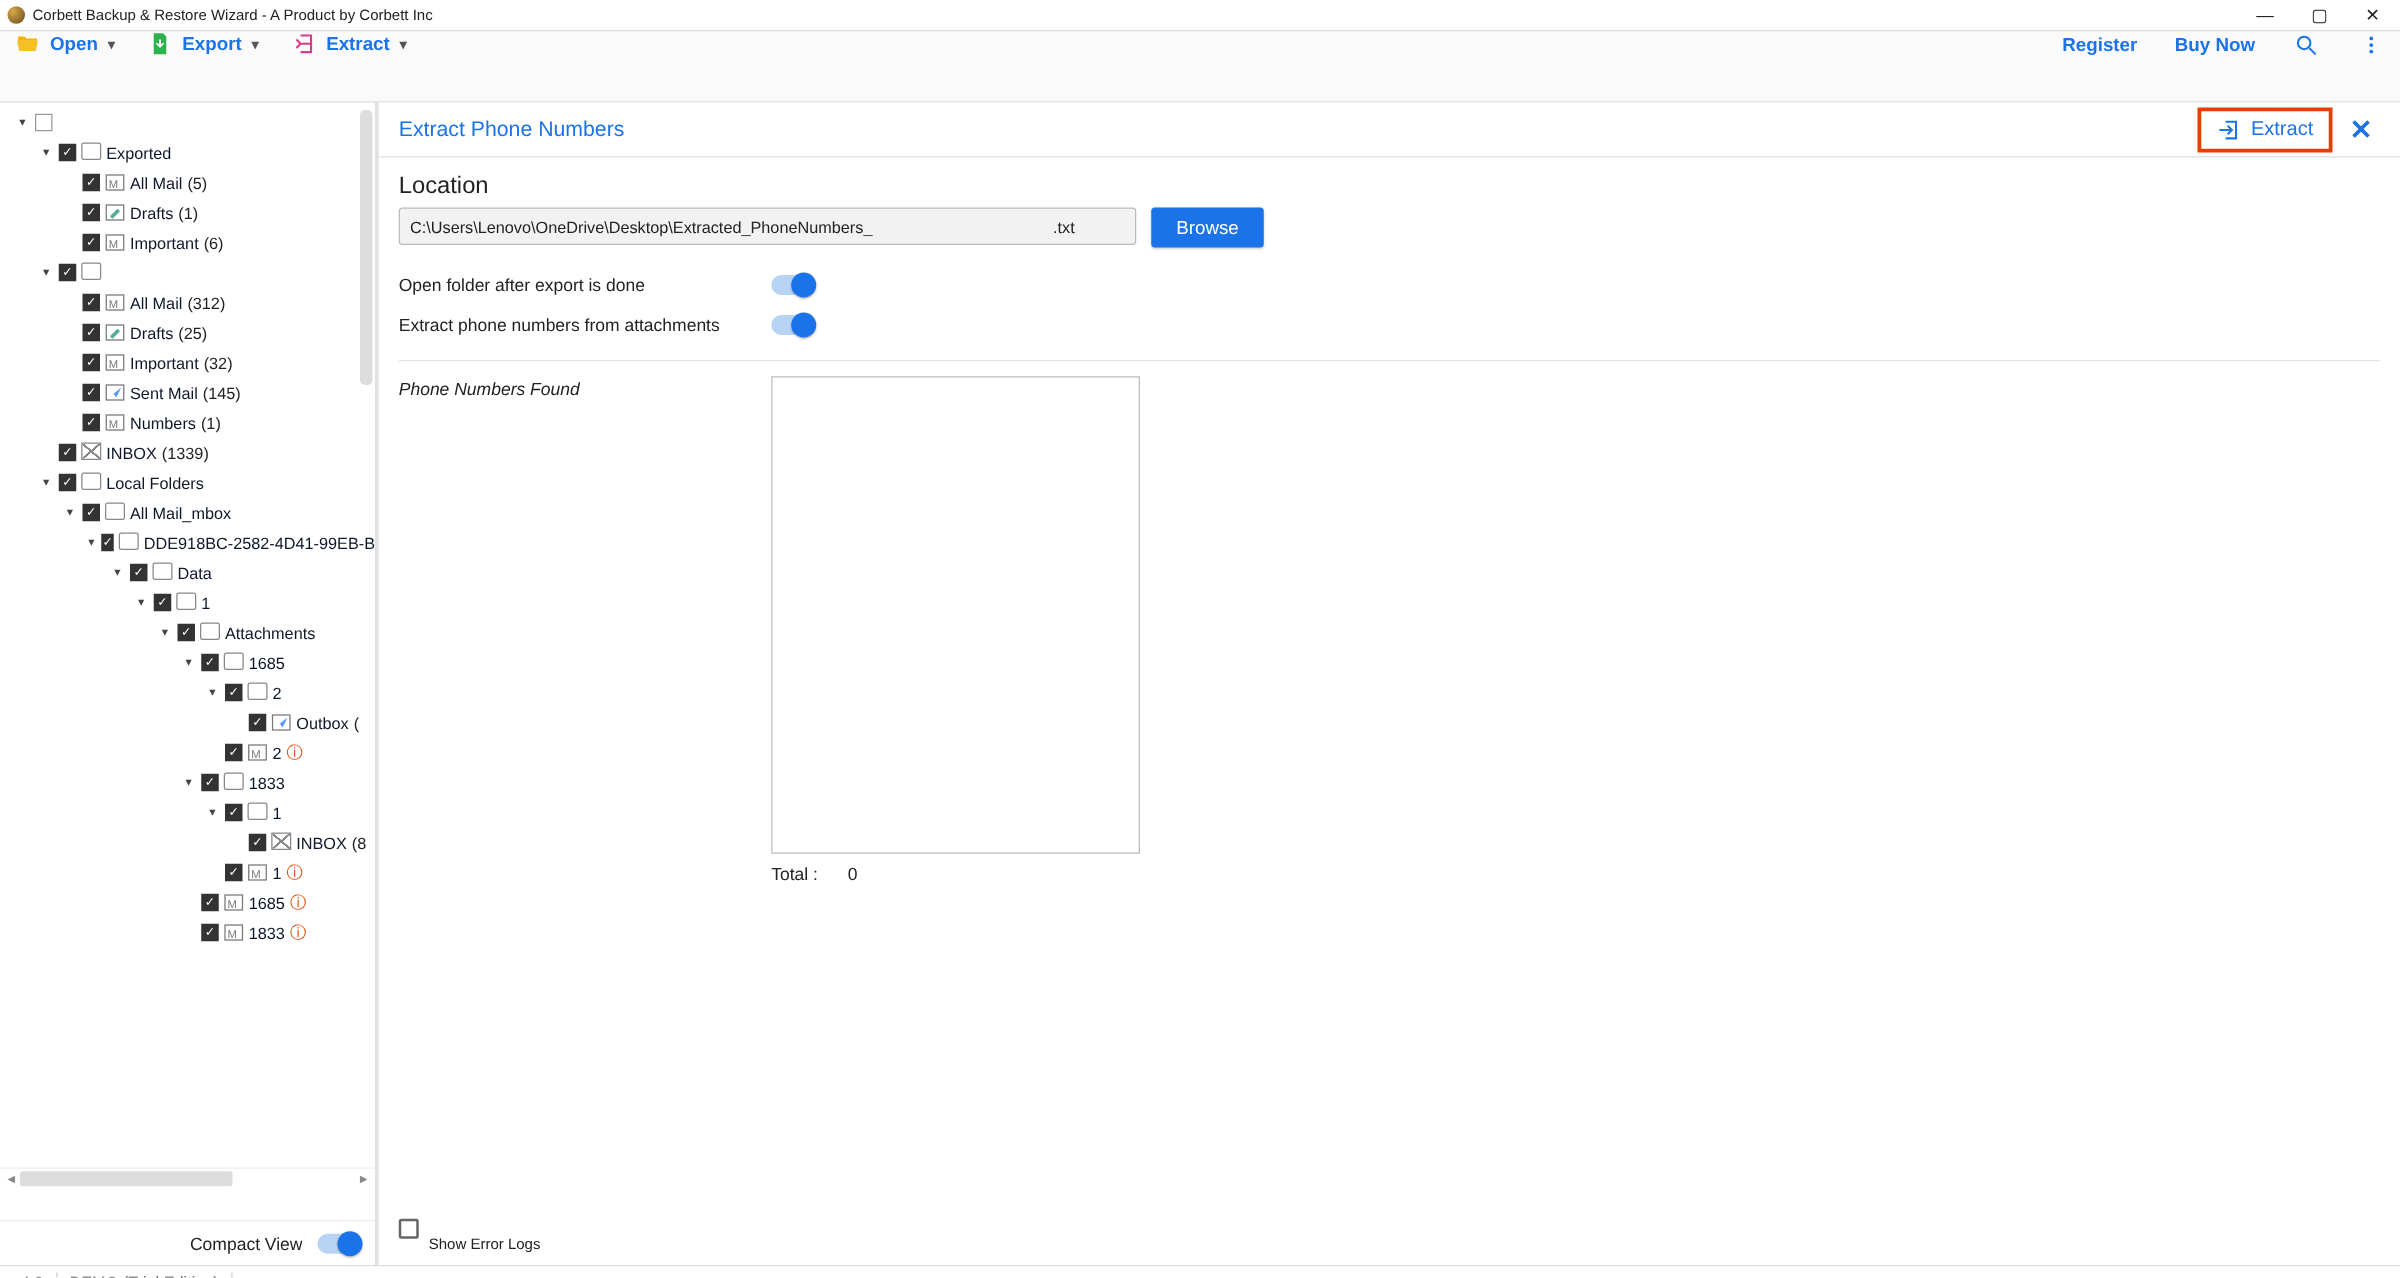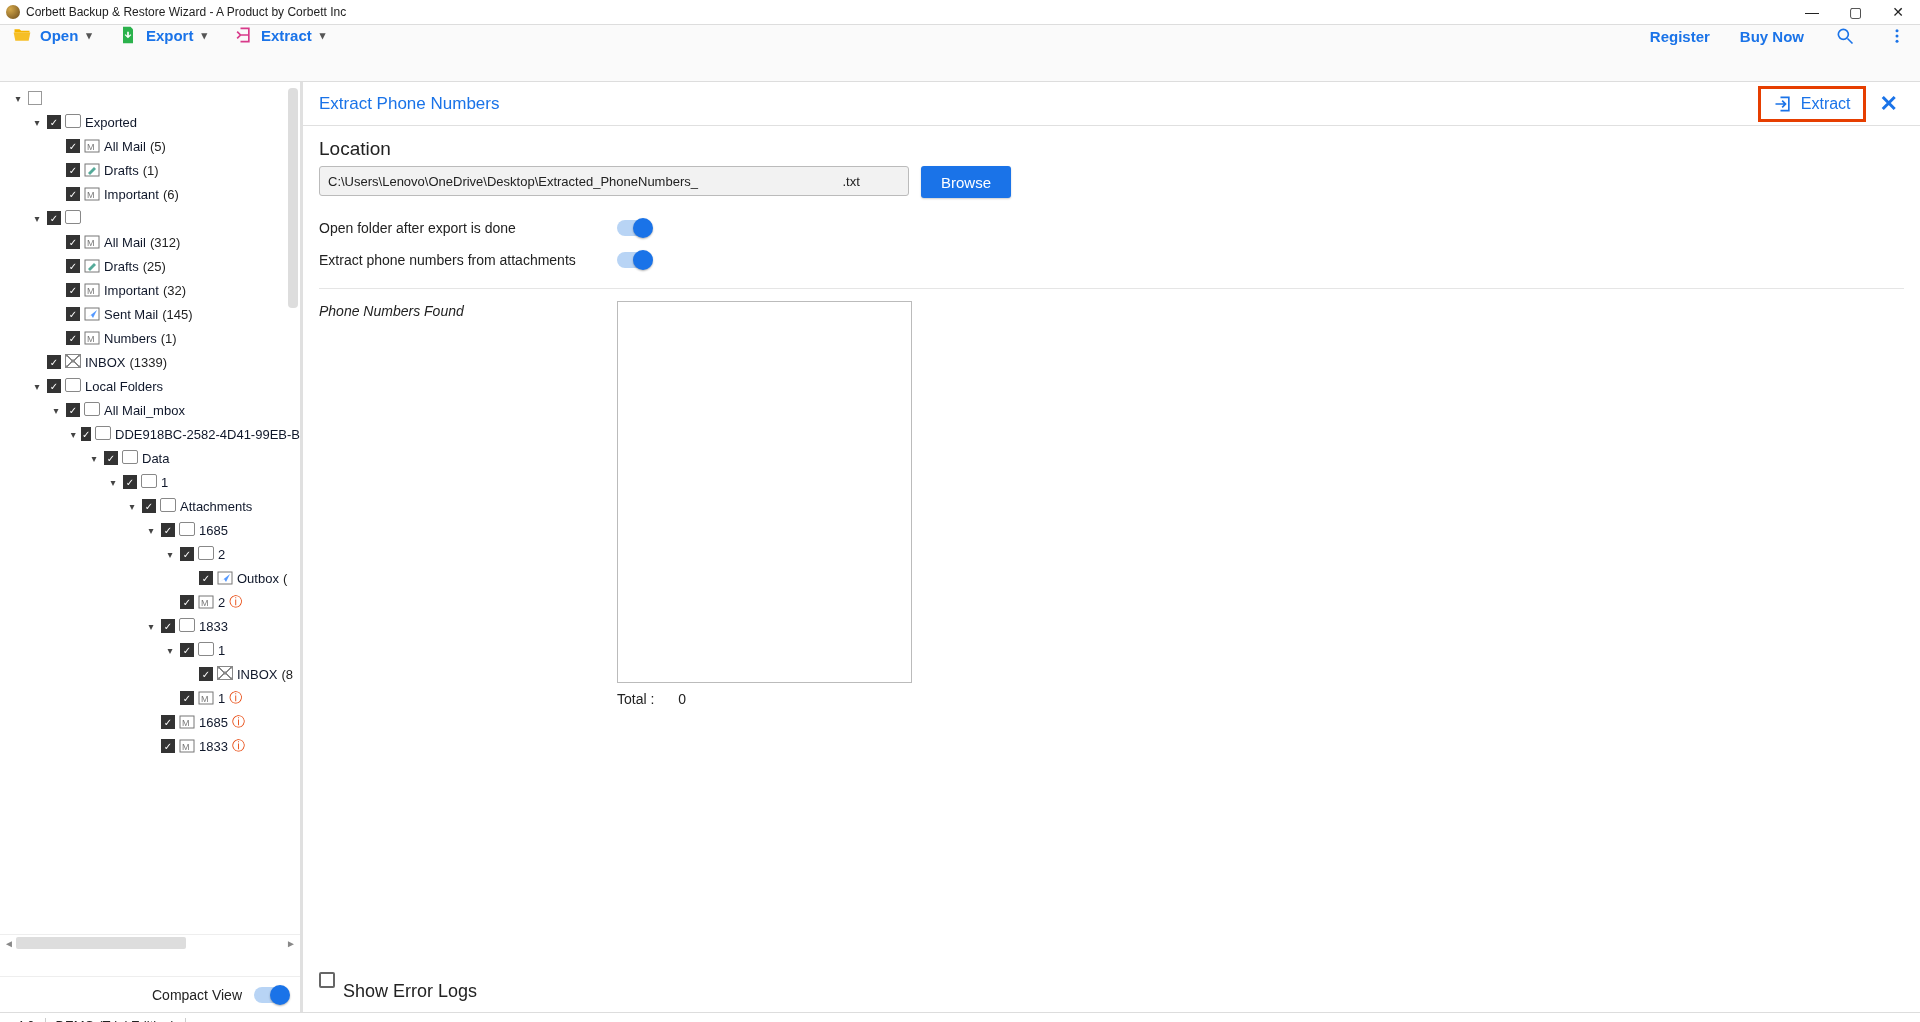--- a/index.html
+++ b/index.html
@@ -63,21 +63,21 @@
 .opt-row .label { width: 298px; font-size: 14px; }
 .divider-h { border-top: 1px solid #e5e5e5; margin: 12px 0; }
 .found-row { display: flex; gap: 20px; font-style: italic; }
 .found-label { width: 278px; font-size: 14px; padding-top: 2px; }
 .found-box { width: 295px; height: 382px; border: 1px solid #bbb; background: #fff; }
 .total-row { margin-left: 298px; margin-top: 8px; font-size: 14px; }
 .total-row .val { margin-left: 20px; }
 
 .errorlogs-row { padding: 10px 16px; display: flex; align-items: center; gap: 8px; border-top: 1px solid transparent; }
 .errorlogs-row .cb-empty { width: 16px; height: 16px; border: 2px solid #666; border-radius: 2px; cursor: pointer; }
-.errorlogs-row .lbl { font-size: 18px; margin-top: 24px; }
+.errorlogs-row .lbl { font-size: 12px; margin-top: 24px; }
 
 .statusbar { height: 26px; border-top: 1px solid #ddd; display: flex; align-items: center; padding: 0 10px; font-size: 13px; gap: 10px; }
 .statusbar .sep { width:1px; height: 16px; background: #ccc; }
 
 svg { display: block; }
 </style>
 </head>
 <body>
 
 <div class="titlebar">

